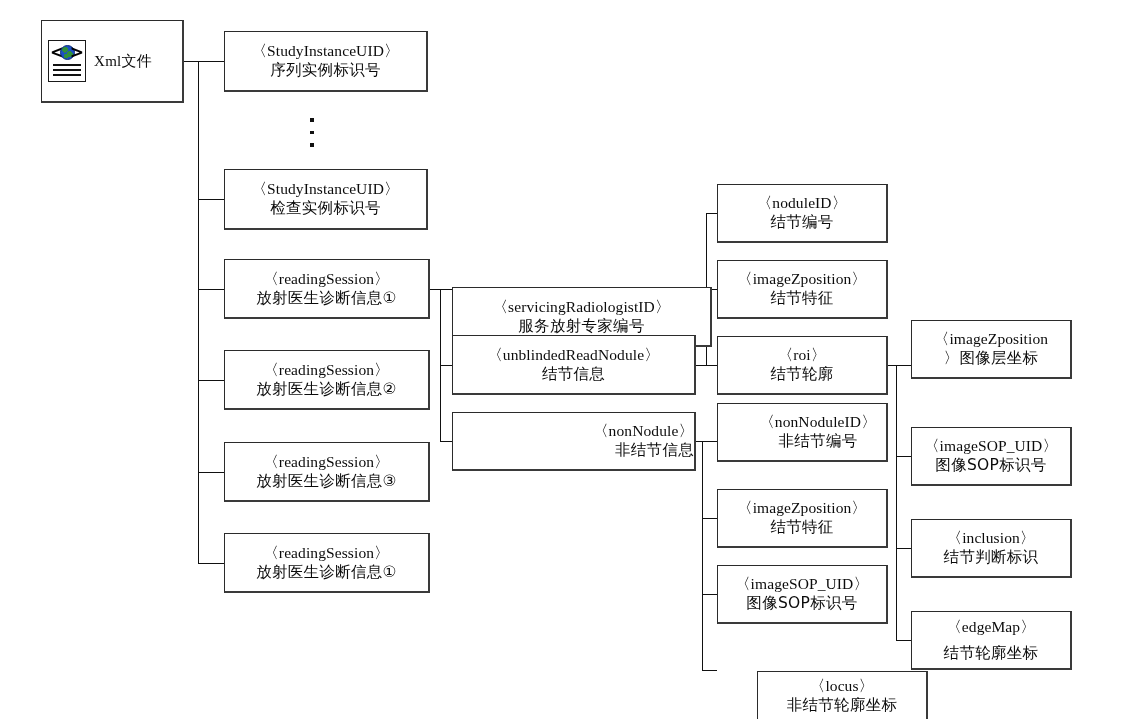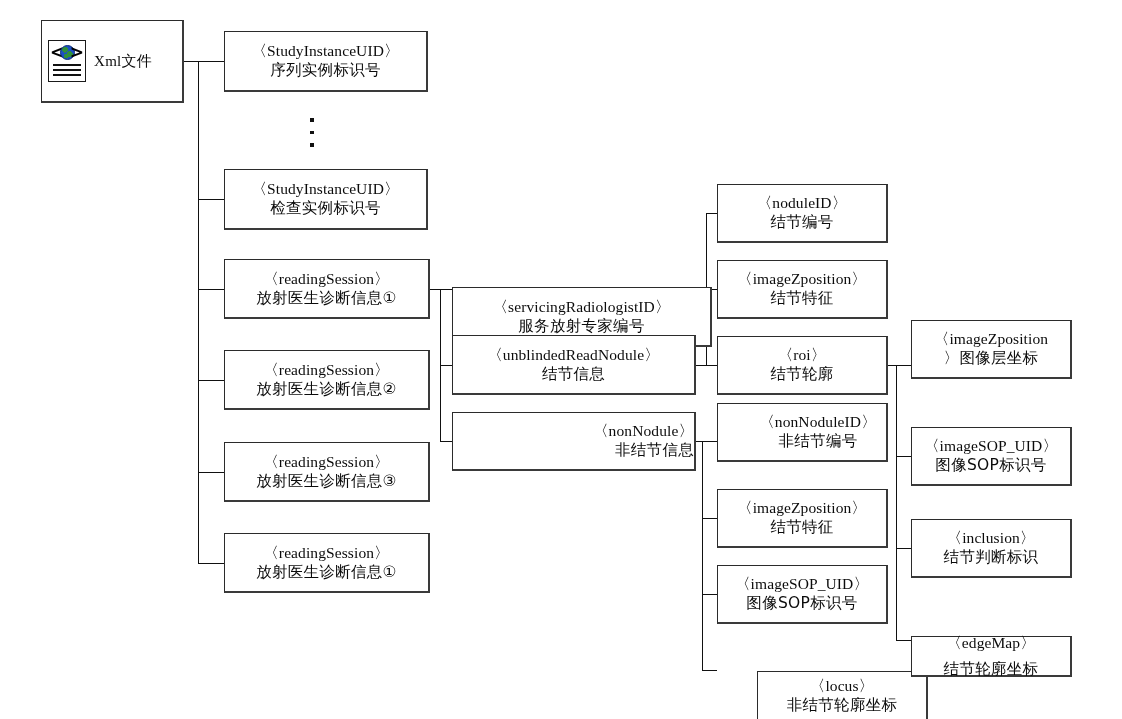--- a/index.html
+++ b/index.html
@@ -277,18 +277,18 @@
   <div class="node" style="left:911px; top:427px; width:161px; height:59px;">
     <span class="tag">〈imageSOP_UID〉</span>
     <span class="cn">图像SOP标识号</span>
   </div>
 
   <div class="node" style="left:911px; top:519px; width:161px; height:59px;">
     <span class="tag">〈inclusion〉</span>
     <span class="cn">结节判断标识</span>
   </div>
 
-  <div class="node" style="left:911px; top:636px; width:161px; height:41px;gap:7px;">
+  <div class="node" style="left:911px; top:611px; width:161px; height:59px;gap:7px;">
     <span class="tag">〈edgeMap〉</span>
     <span class="cn">结节轮廓坐标</span>
   </div>
 
 </div>
 
 </body></html>

